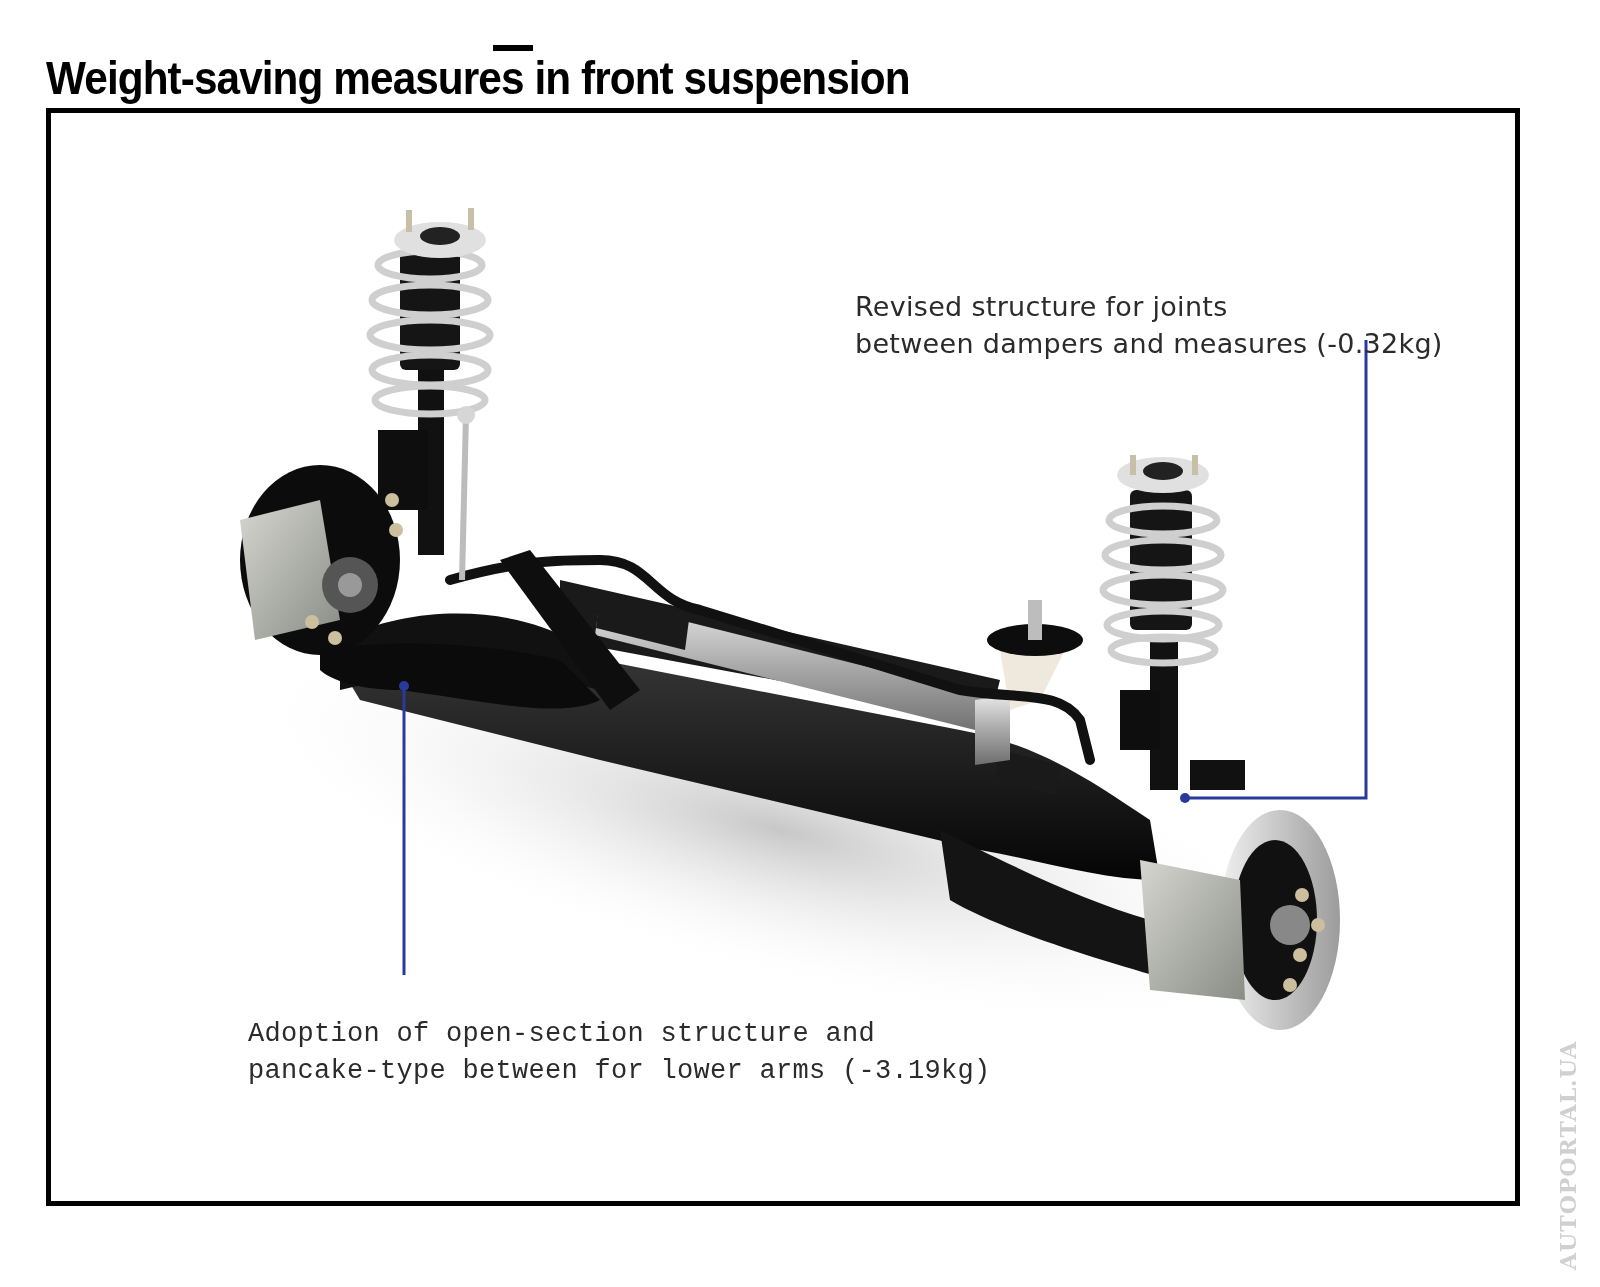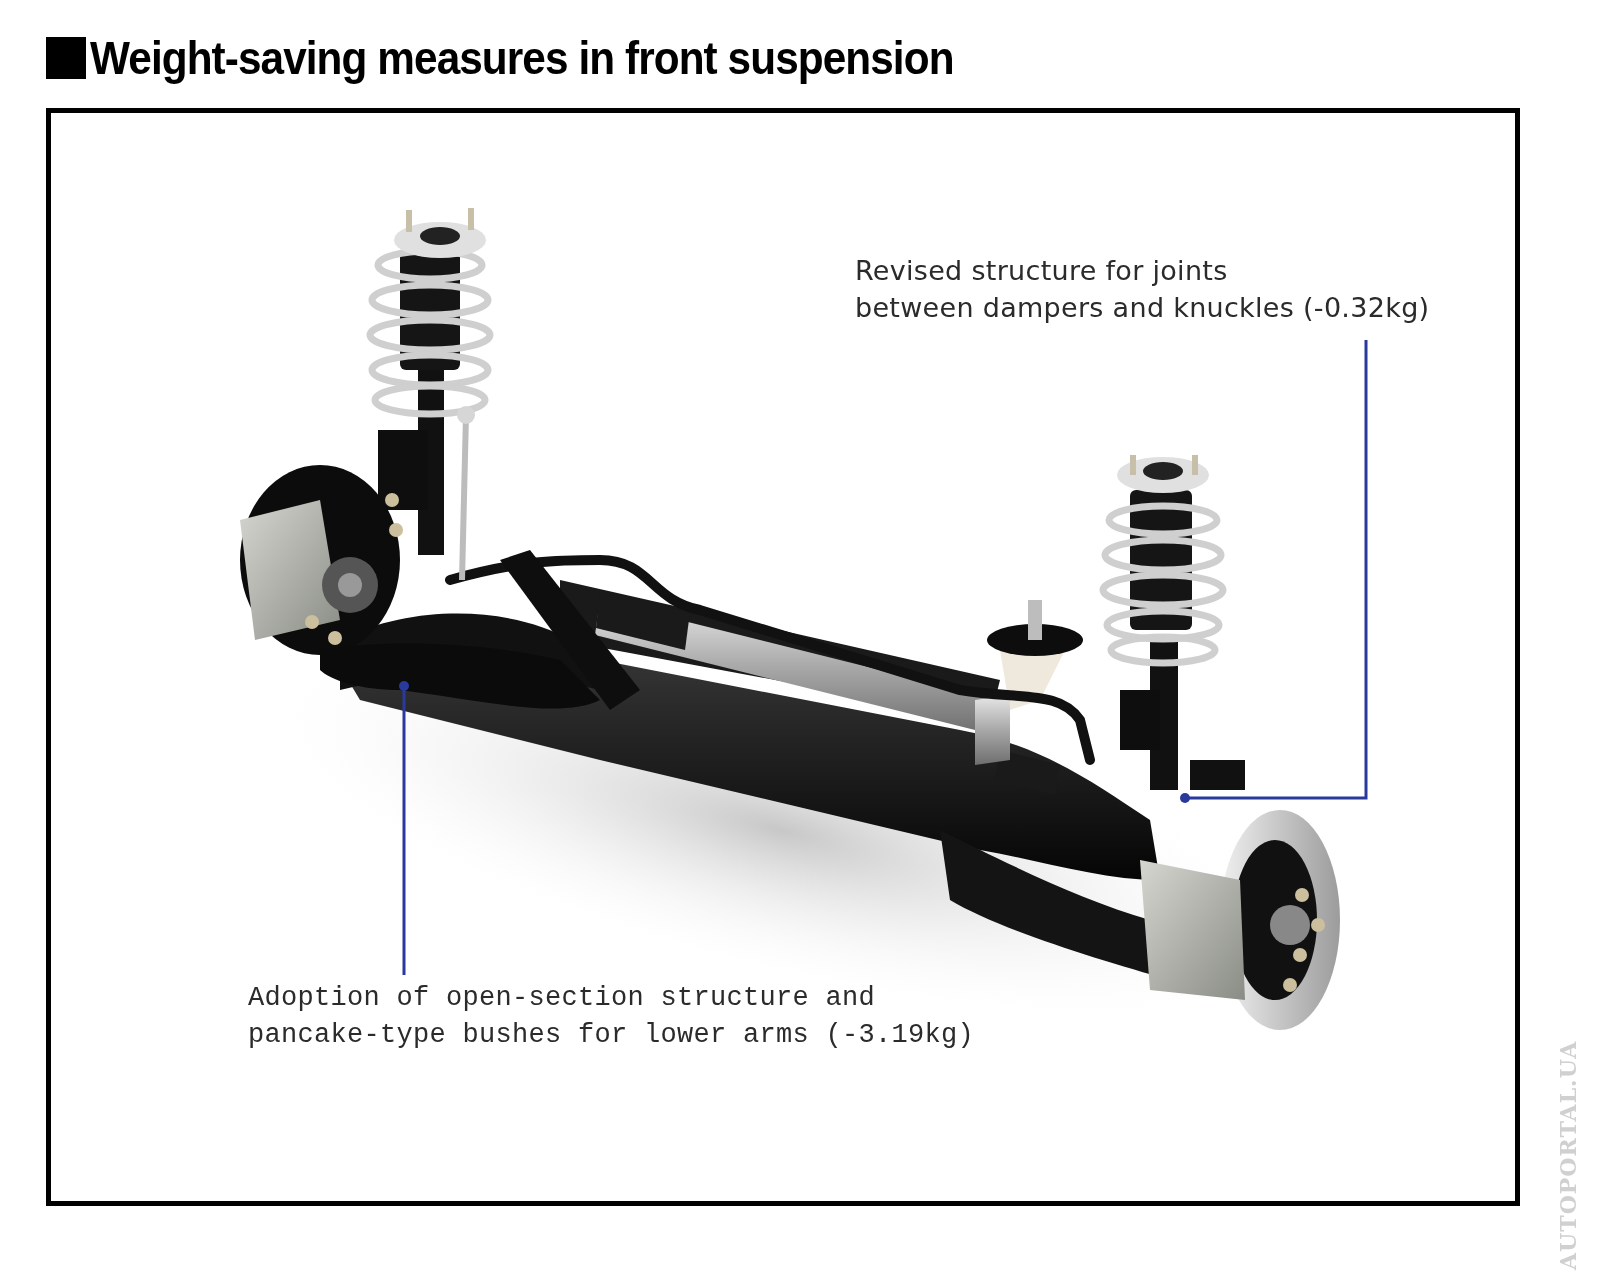--- a/index.html
+++ b/index.html
@@ -1,22 +1,22 @@
 <!DOCTYPE html>
 <html><head>
   <meta charset="utf-8">
   <style>
     html, body { margin: 0; padding: 0; background: #ffffff; }
     body { width: 1600px; height: 1287px; position: relative; overflow: hidden; font-family: "Liberation Sans", sans-serif; }
-    .title-wrap { position: absolute; left: 46px; top: 28px; height: 60px; display: flex; align-items: center; }
+    .title-wrap { position: absolute; left: 46px; top: 45px; height: 60px; display: flex; align-items: center; flex-direction: column; }
     .title-square { width: 40px; height: 42px; background: #000; margin-right: 4px; }
     .title-text { font-family: "Liberation Sans", sans-serif; font-weight: 700; font-size: 46px; letter-spacing: -1px; color: #000; transform: scaleX(0.92); transform-origin: left center; white-space: nowrap; }
     .frame { position: absolute; left: 46px; top: 108px; width: 1474px; height: 1098px; border: 5px solid #000; box-sizing: border-box; background: #fff; }
     .art { position: absolute; left: 0; top: 0; width: 1600px; height: 1287px; }
-    .callout { position: absolute; font-family: "DejaVu Sans", sans-serif; font-size: 27px; line-height: 37px; color: #2b2b2b; letter-spacing: 0.3px; white-space: nowrap; }
+    .callout { position: absolute; font-family: "DejaVu Sans", sans-serif; font-size: 27px; line-height: 37px; color: #2b2b2b; letter-spacing: 0.3px; white-space: nowrap; margin-top: 36px; }
     .callout-1 { left: 855px; top: 252px; }
     .callout-2 { left: 248px; top: 980px; font-family: Liberation Mono, monospace; }
     .watermark { position: absolute; left: 1555px; top: 1270px; transform: rotate(-90deg); transform-origin: left top; font-family: "DejaVu Serif", serif; font-weight: 700; font-size: 22px; letter-spacing: 1px; color: #d0d0d0; white-space: nowrap; }
   </style>
 </head>
 <body>
 
 <div class="title-wrap">
   <div class="title-square"></div>
   <div class="title-text">Weight-saving measures in front suspension</div>
@@ -143,21 +143,21 @@
     <circle cx="1185" cy="798" r="5" fill="#2a3a9c"></circle>
   </g>
   <g>
     <line x1="404" y1="685" x2="404" y2="975" stroke="#2a3a9c" stroke-width="3"></line>
     <circle cx="404" cy="686" r="5" fill="#2a3a9c"></circle>
   </g>
 </svg>
 
 <div class="callout callout-1">
   <div>Revised structure for joints</div>
-  <div>between dampers and knuckles (-0.32kg)</div>
+  <div>between dampers and measures (-0.32kg)</div>
 </div>
 
 <div class="callout callout-2">
   <div>Adoption of open-section structure and</div>
-  <div>pancake-type bushes for lower arms (-3.19kg)</div>
+  <div>pancake-type between for lower arms (-3.19kg)</div>
 </div>
 
 <div class="watermark">AUTOPORTAL.UA</div>
 
 </body></html>

